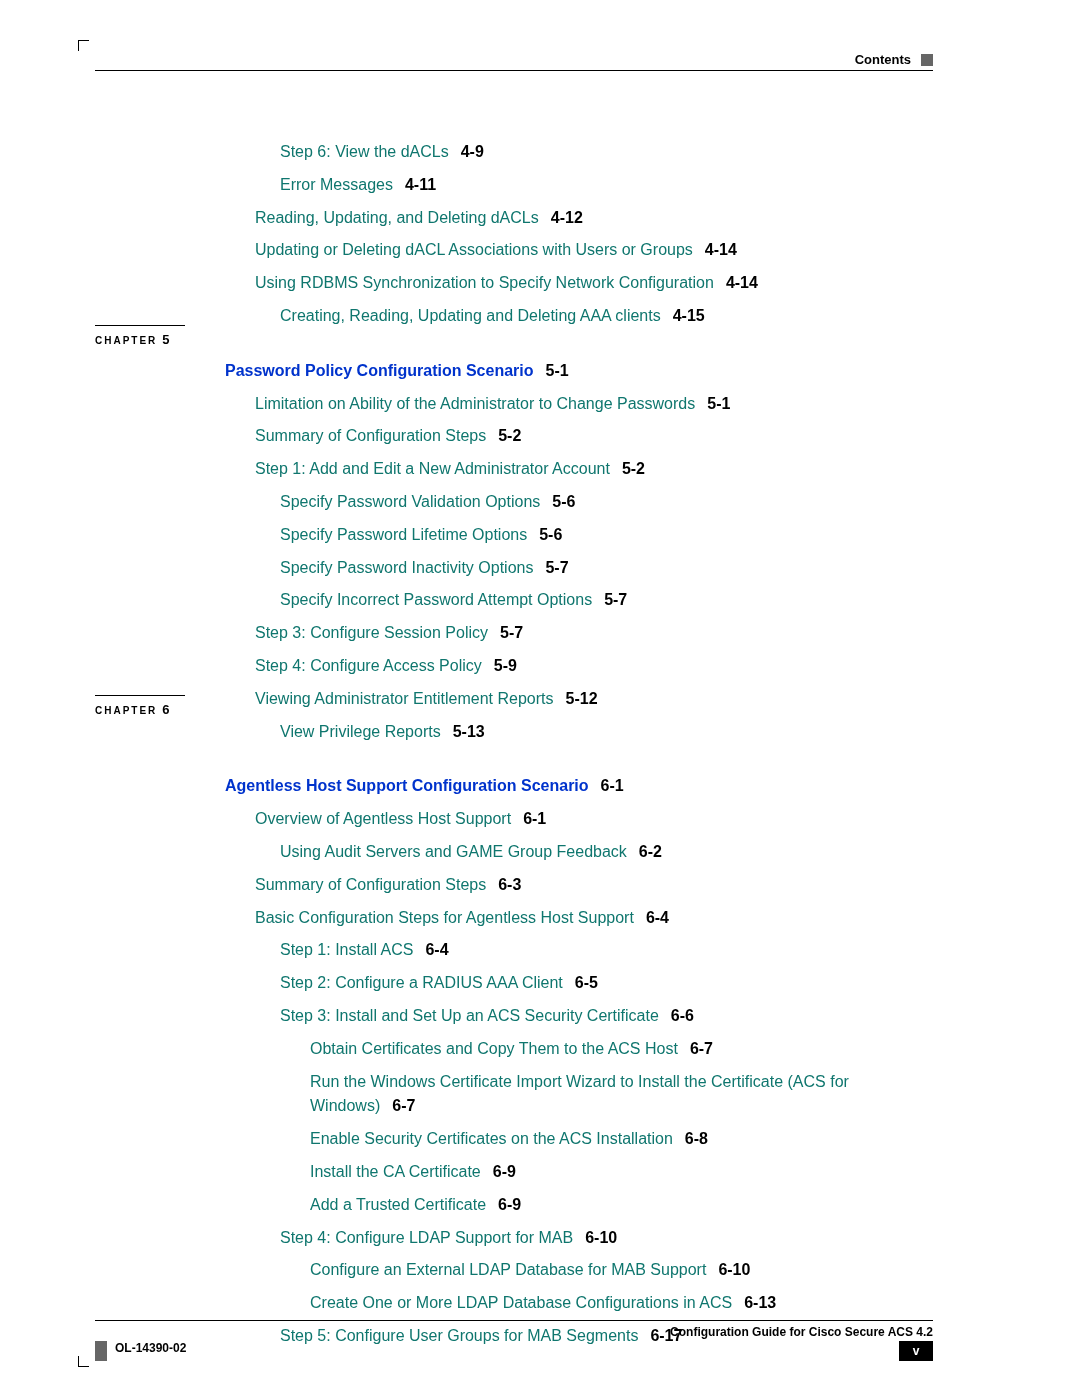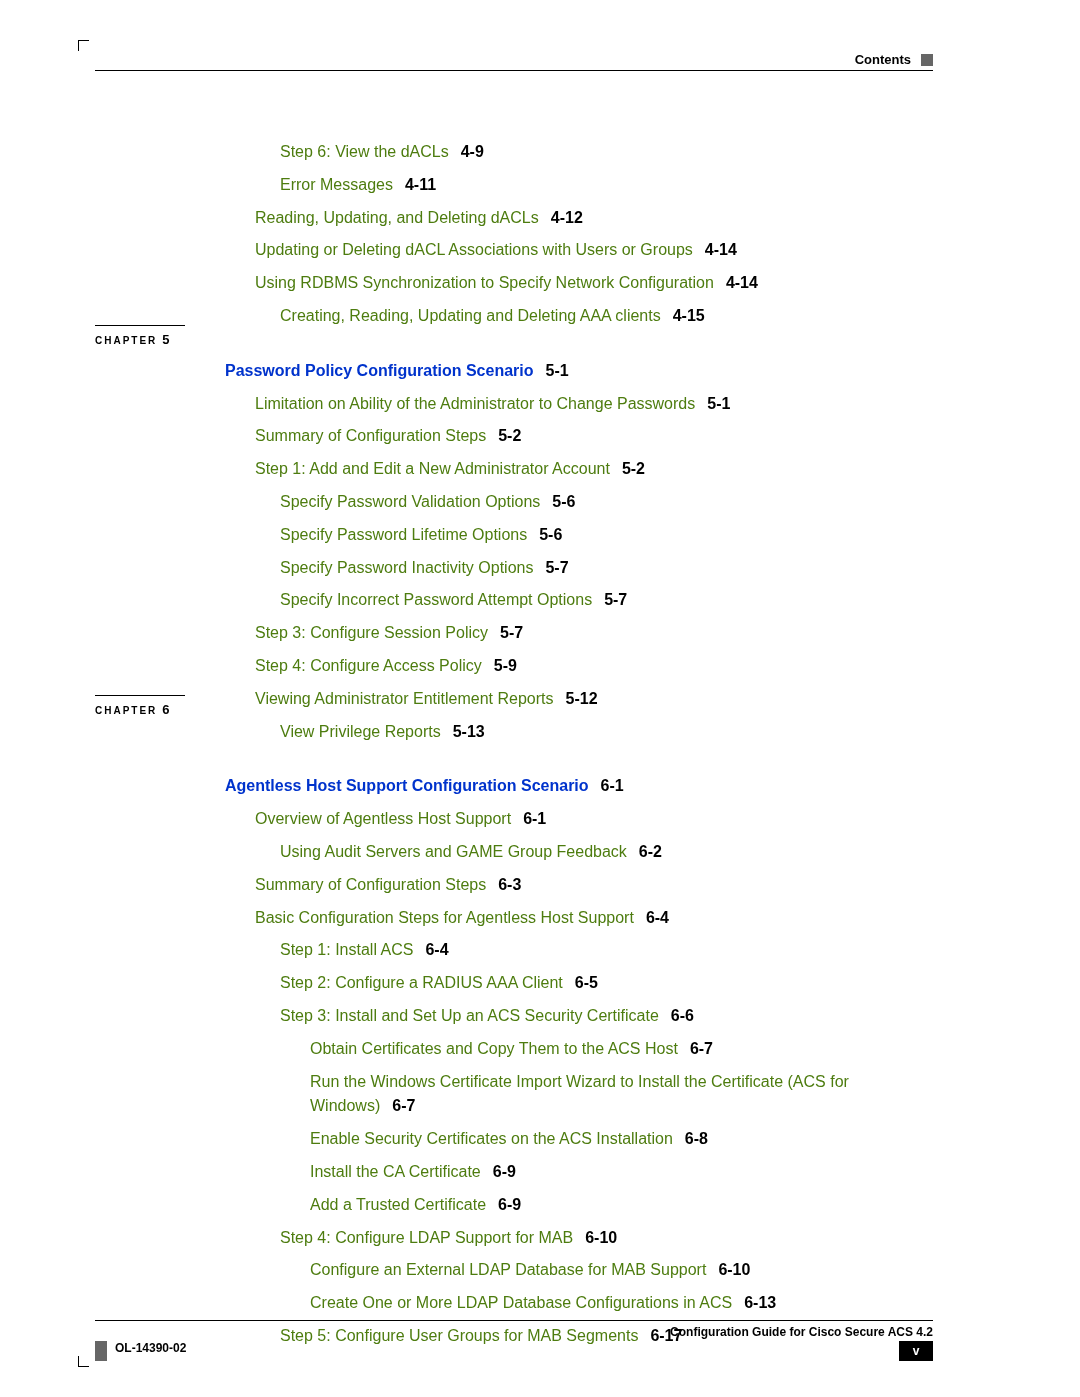--- a/index.html
+++ b/index.html
@@ -56,21 +56,21 @@
     top: 140px;
     left: 95px;
     right: 75px;
   }
   .line {
     margin-bottom: 8px;
     font-size: 16px;
     line-height: 1.55;
   }
   .link {
-    color: #4d7c0f;
+    color: #0f766e;
     text-decoration: none;
   }
   .link-bold {
     color: #0033cc;
     font-weight: bold;
   }
   .pageref {
     color: #000;
     font-weight: bold;
     font-size: 16px;

